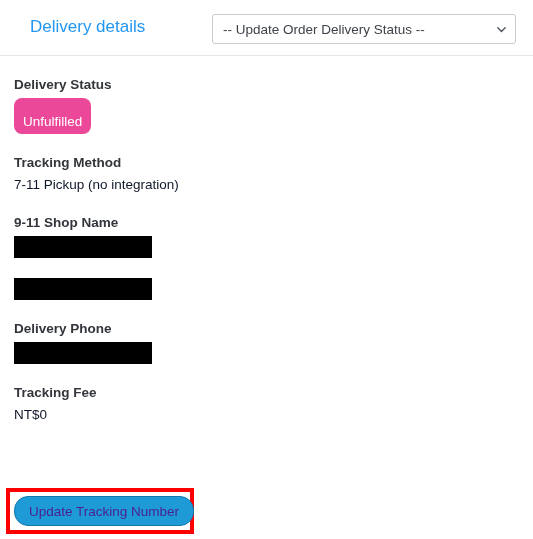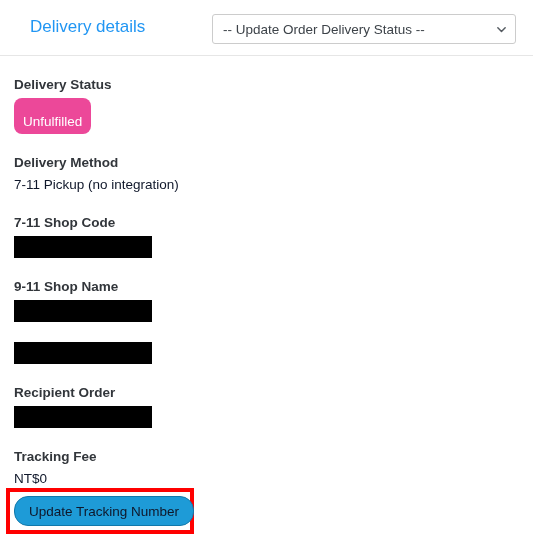--- a/index.html
+++ b/index.html
@@ -135,21 +135,21 @@
   .action-button {
     position: absolute;
     left: 14px;
     top: 496px;
     height: 30px;
     box-sizing: border-box;
     padding: 12px 14px;
     border: 1px solid #1279ab;
     border-radius: 14px;
     background: #1e9bd7;
-    color: #0f172a;
+    color: #4c1d95;
     font-size: 13.5px;
     font-family: "Liberation Sans", sans-serif;
     display: flex;
     align-items: center;
     justify-content: center;
     cursor: pointer;
     white-space: nowrap;
   }
 </style>
 </head>
@@ -170,40 +170,36 @@
 </div>
 
 <div class="panel-body">
 
   <div class="field">
     <div class="field-label">Delivery Status</div>
     <div class="badge">Unfulfilled</div>
   </div>
 
   <div class="field">
-    <div class="field-label">Delivery Method</div>
+    <div class="field-label">Tracking Method</div>
     <div class="field-value">7-11 Pickup (no integration)</div>
   </div>
 
-  <div class="field">
-    <div class="field-label">7-11 Shop Code</div>
-    <div class="redacted"></div>
-  </div>
 
   <div class="field">
     <div class="field-label">9-11 Shop Name</div>
     <div class="redacted"></div>
   </div>
 
   <div class="field">
     <div class="redacted"></div>
   </div>
 
   <div class="field">
-    <div class="field-label">Recipient Order</div>
+    <div class="field-label">Delivery Phone</div>
     <div class="redacted"></div>
   </div>
 
   <div class="field">
     <div class="field-label">Tracking Fee</div>
     <div class="field-value">NT$0</div>
   </div>
 
 </div>
 

